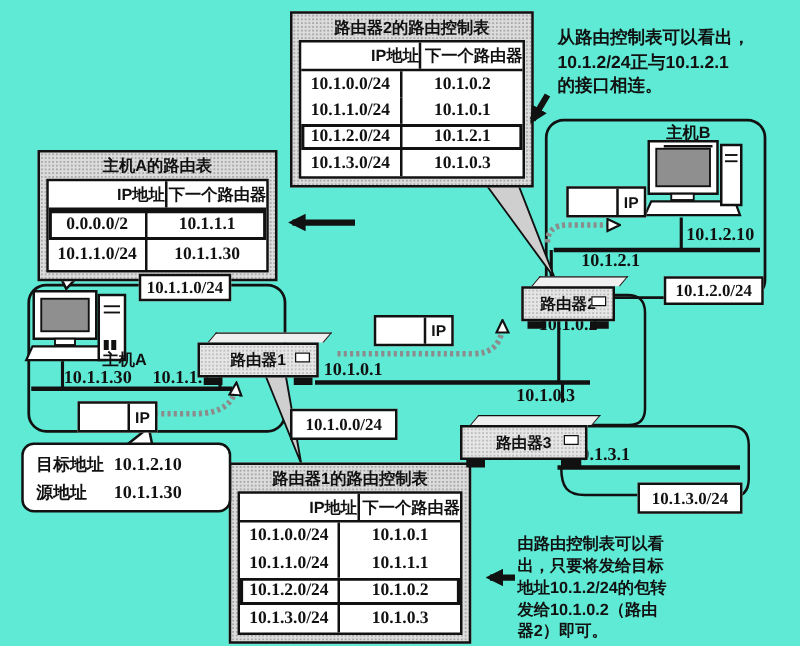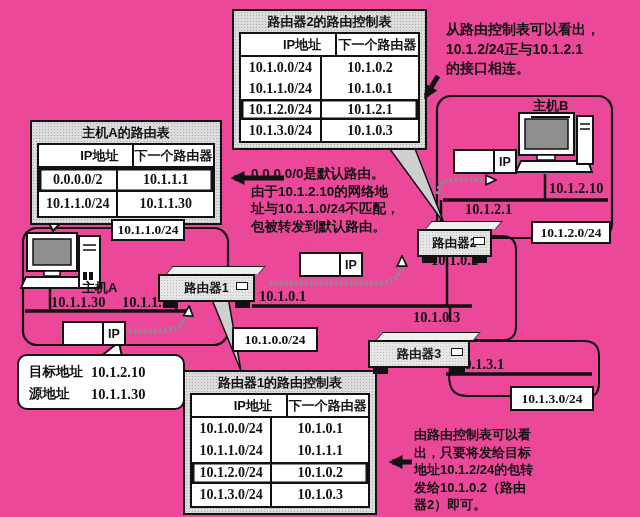--- a/index.html
+++ b/index.html
@@ -1,27 +1,27 @@
 <!DOCTYPE html>
 <html><head>
 <meta charset="utf-8">
 <style>
   html,body{margin:0;padding:0;background:#fff;}
-  .stage{position:relative;width:640px;height:517px;background:#ec4899;overflow:hidden;
+  .stage{position:relative;width:640px;height:517px;background:#5eead4;overflow:hidden;
          font-family:"Liberation Sans",sans-serif;font-weight:bold;color:#111;}
   svg.layer{position:absolute;left:0;top:0;z-index:1;}
   svg.toplayer{position:absolute;left:0;top:0;z-index:5;pointer-events:none;}
   .speckle{background-color:#dcdcdc;background-image:radial-gradient(#a9a9a9 0.8px, rgba(0,0,0,0) 0.9px);background-size:3px 3px;}
   .specklite{background-color:#e6e6e6;background-image:radial-gradient(#bdbdbd 0.8px, rgba(0,0,0,0) 0.9px);background-size:3px 3px;}
 
   
   .tblbox{position:absolute;z-index:3;border:2px solid #111;padding:1px 5px 5px;}
   .tbl-title{text-align:center;font-size:13px;height:20px;line-height:20px;white-space:nowrap;}
   .tbl{background:#fff;border:2px solid #111;}
-  .thead{display:flex;border-bottom:2px solid #111;text-align:center;font-size:13px;padding-left:28px;}
+  .thead{display:flex;border-bottom:2px solid #111;text-align:right;font-size:13px;padding-left:28px;}
   .thead span{display:block;height:21px;line-height:21px;}
   .thead span:first-child{width:45%;border-right:2px solid #111;}
   .thead span:last-child{width:55%;}
   .trow{display:flex;text-align:center;}
   .trow .cell{display:block;font-family:"Liberation Serif",serif;font-size:14px;}
   .trow .cell:first-child{width:45%;border-right:2px solid #111;}
   .trow .cell:last-child{width:55%;}
   .trow.hl{box-shadow:inset 0 0 0 2.5px #111;}
   .t-top .trow .cell{height:21px;line-height:21px;}
   .t-hosta .trow .cell{height:24px;line-height:24px;}
@@ -274,26 +274,20 @@
       <span class="blab">源地址</span>
       <span class="bval">10.1.1.30</span>
     </div>
   </div>
 
   <div class="note n-tr">
     <div>从路由控制表可以看出，</div>
     <div>10.1.2/24正与10.1.2.1</div>
     <div>的接口相连。</div>
   </div>
-  <div class="note n-mid">
-    <div>0.0.0.0/0是默认路由。</div>
-    <div>由于10.1.2.10的网络地</div>
-    <div>址与10.1.1.0/24不匹配，</div>
-    <div>包被转发到默认路由。</div>
-  </div>
   <div class="note n-br">
     <div>由路由控制表可以看</div>
     <div>出，只要将发给目标</div>
     <div>地址10.1.2/24的包转</div>
     <div>发给10.1.0.2（路由</div>
     <div>器2）即可。</div>
   </div>
 
   <svg class="toplayer" width="640" height="517" viewBox="0 0 640 517">
     <defs>

